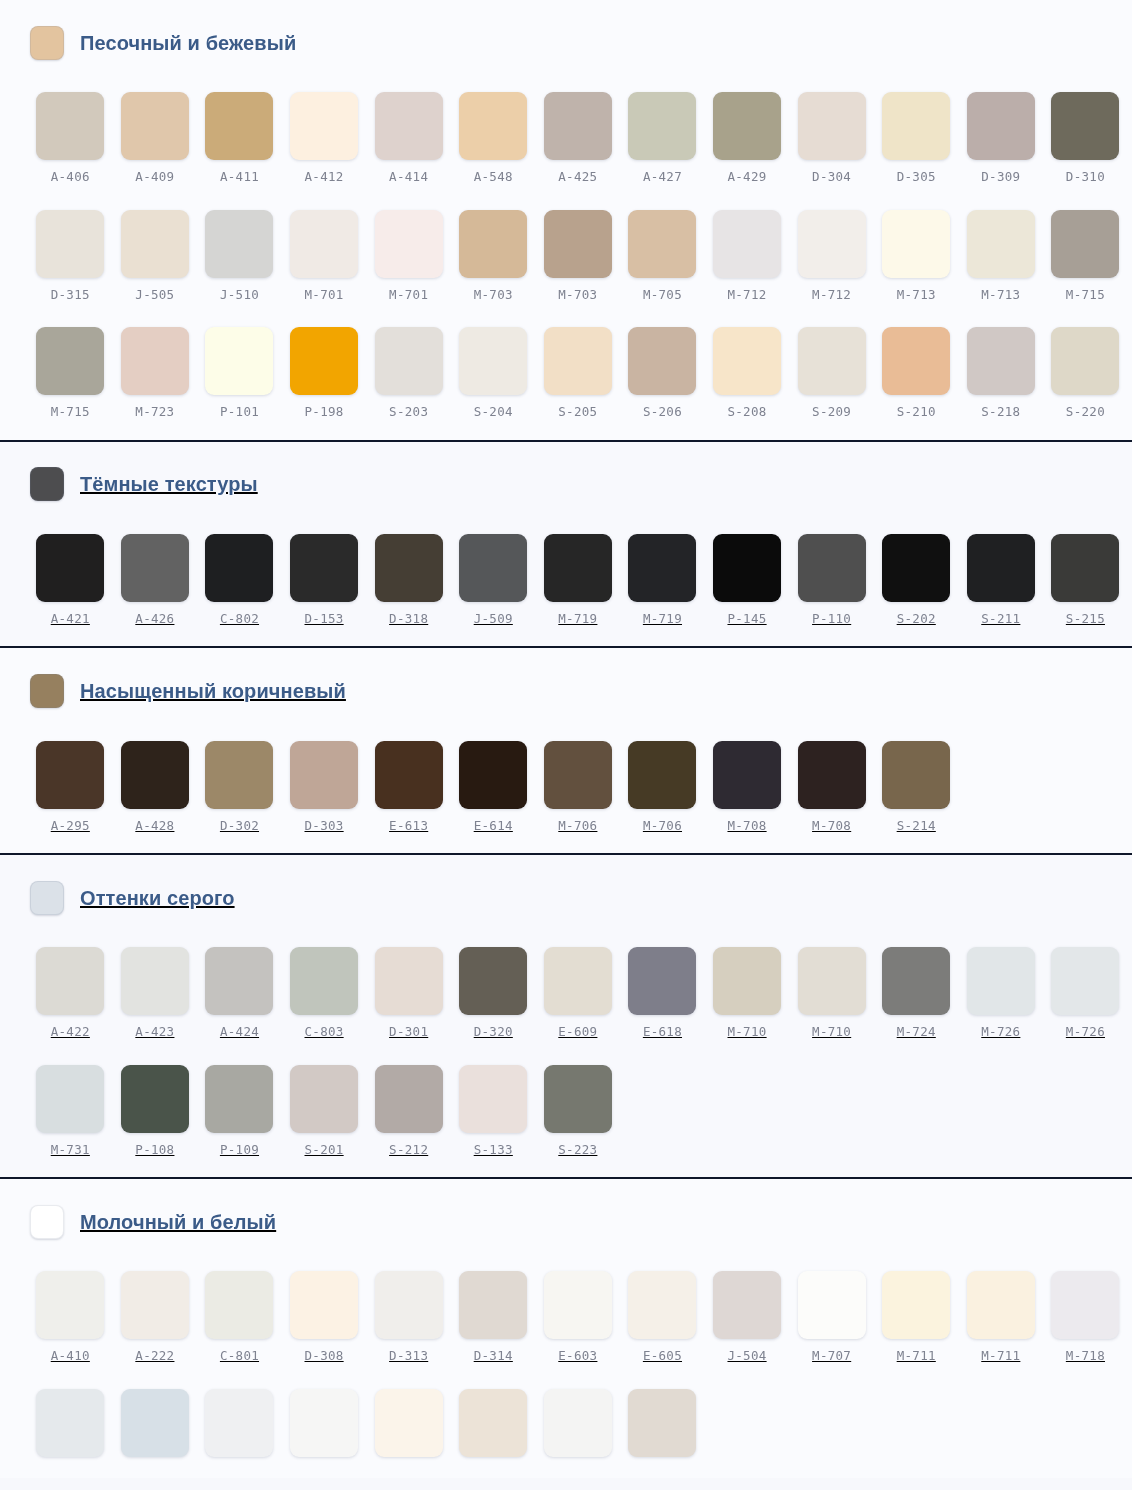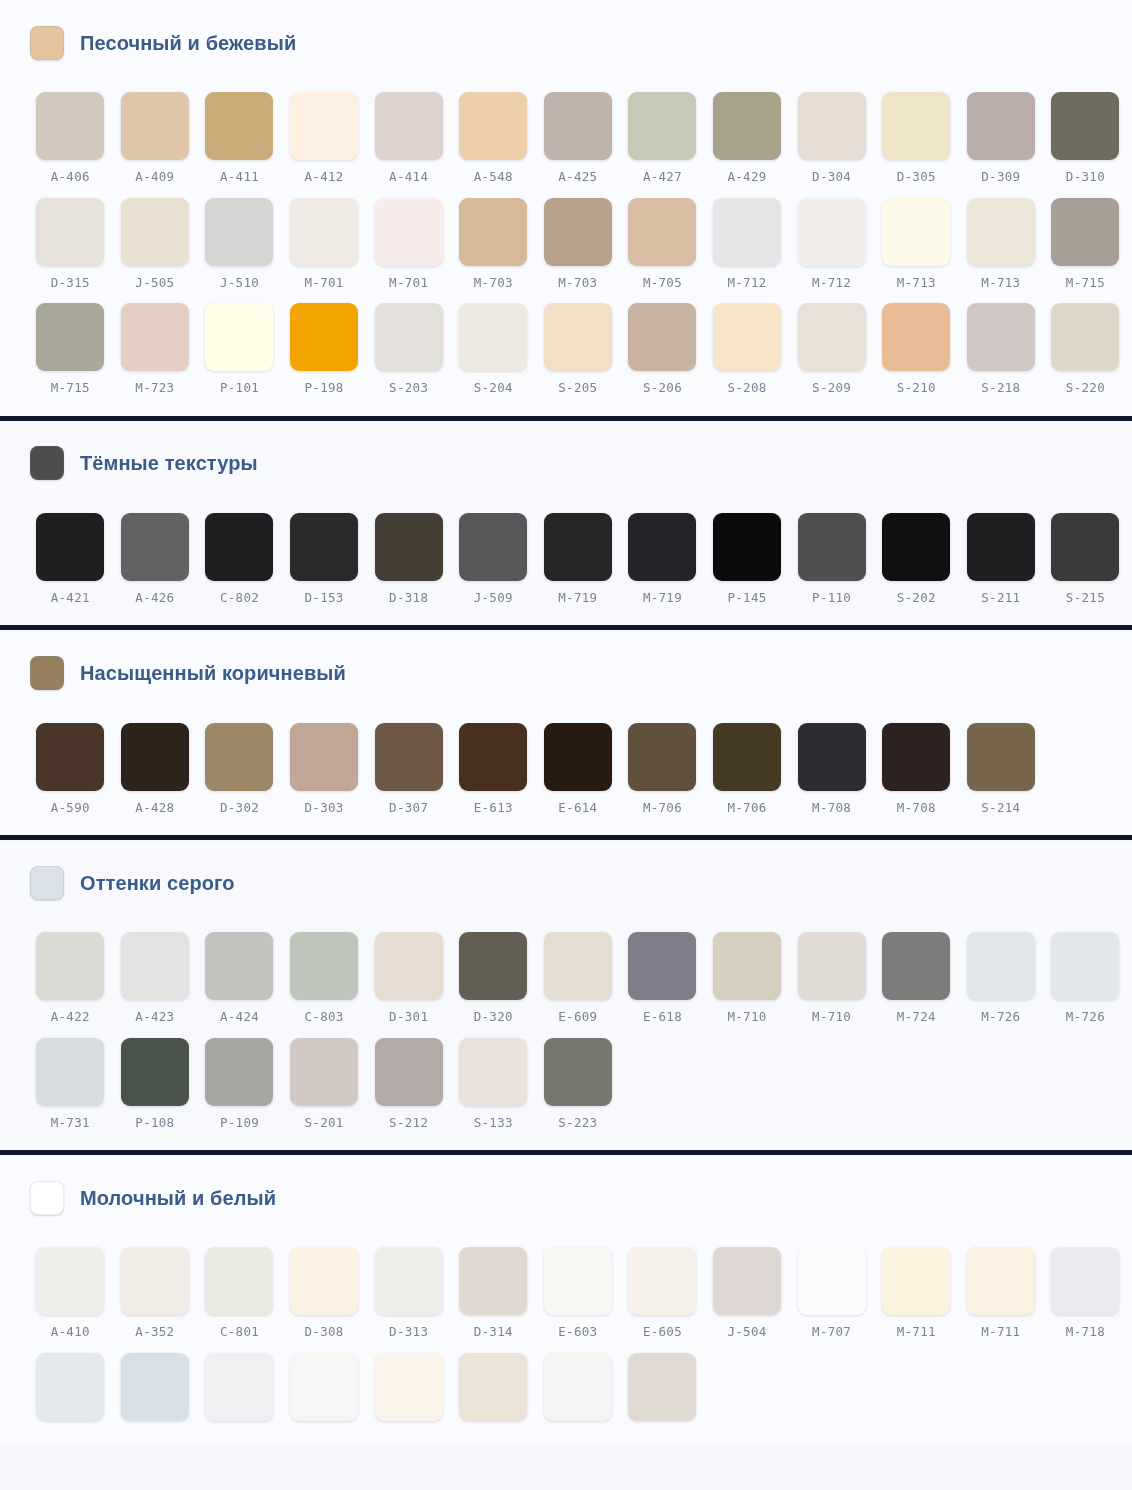--- a/index.html
+++ b/index.html
@@ -19,21 +19,22 @@
     box-sizing: border-box;
     background: #f7f8fc;
   }
 
   .group {
     position: relative;
     background: #fafbfe;
     padding: 0 0 14px 0;
   }
   .group + .group {
-    border-top: 5px solid #0f172a;
+    border-top: 2px solid #0f172a;
+    text-decoration: underline;
   }
   .group.group-alt {
     background: #f8f9fd;
   }
 
   .group-header {
     display: flex;
     align-items: center;
     gap: 16px;
     padding: 14px 30px 6px 30px;
@@ -58,21 +59,21 @@
     letter-spacing: 0.1px;
     line-height: 1.2;
     white-space: nowrap;
   }
 
   .swatch-grid {
     display: grid;
     grid-template-columns: repeat(13, 84.6px);
     padding: 8px 28px 0 28px;
     box-sizing: border-box;
-    row-gap: 0;
+    row-gap: 12px;
   }
 
   .swatch-cell {
     width: 84.6px;
     display: flex;
     flex-direction: column;
     align-items: center;
     padding-top: 7px;
     padding-bottom: 7px;
     box-sizing: border-box;
@@ -325,37 +326,33 @@
       </div>
     </section>
     <section class="group">
       <div class="group-header">
         <span class="group-chip" style="background: rgb(150, 128, 95);"></span>
         <h2 class="group-title">Насыщенный коричневый</h2>
       </div>
       <div class="swatch-grid">
         <div class="swatch-cell">
           <div class="swatch-tile" style="background: rgb(74, 54, 40);"></div>
-          <div class="swatch-label">A-590</div>
+          <div class="swatch-label">A-295</div>
         </div>
         <div class="swatch-cell">
           <div class="swatch-tile" style="background: rgb(46, 35, 27);"></div>
           <div class="swatch-label">A-428</div>
         </div>
         <div class="swatch-cell">
           <div class="swatch-tile" style="background: rgb(156, 136, 104);"></div>
           <div class="swatch-label">D-302</div>
         </div>
         <div class="swatch-cell">
           <div class="swatch-tile" style="background: rgb(191, 166, 151);"></div>
           <div class="swatch-label">D-303</div>
-        </div>
-        <div class="swatch-cell">
-          <div class="swatch-tile" style="background: rgb(109, 88, 70);"></div>
-          <div class="swatch-label">D-307</div>
         </div>
         <div class="swatch-cell">
           <div class="swatch-tile" style="background: rgb(72, 48, 31);"></div>
           <div class="swatch-label">E-613</div>
         </div>
         <div class="swatch-cell">
           <div class="swatch-tile" style="background: rgb(40, 26, 17);"></div>
           <div class="swatch-label">E-614</div>
         </div>
         <div class="swatch-cell">
@@ -473,21 +470,21 @@
         <span class="group-chip" style="background: rgb(255, 255, 255);"></span>
         <h2 class="group-title">Молочный и белый</h2>
       </div>
       <div class="swatch-grid">
         <div class="swatch-cell">
           <div class="swatch-tile" style="background: rgb(239, 239, 235);"></div>
           <div class="swatch-label">A-410</div>
         </div>
         <div class="swatch-cell">
           <div class="swatch-tile" style="background: rgb(241, 236, 230);"></div>
-          <div class="swatch-label">A-352</div>
+          <div class="swatch-label">A-222</div>
         </div>
         <div class="swatch-cell">
           <div class="swatch-tile" style="background: rgb(235, 235, 228);"></div>
           <div class="swatch-label">C-801</div>
         </div>
         <div class="swatch-cell">
           <div class="swatch-tile" style="background: rgb(252, 242, 228);"></div>
           <div class="swatch-label">D-308</div>
         </div>
         <div class="swatch-cell">

